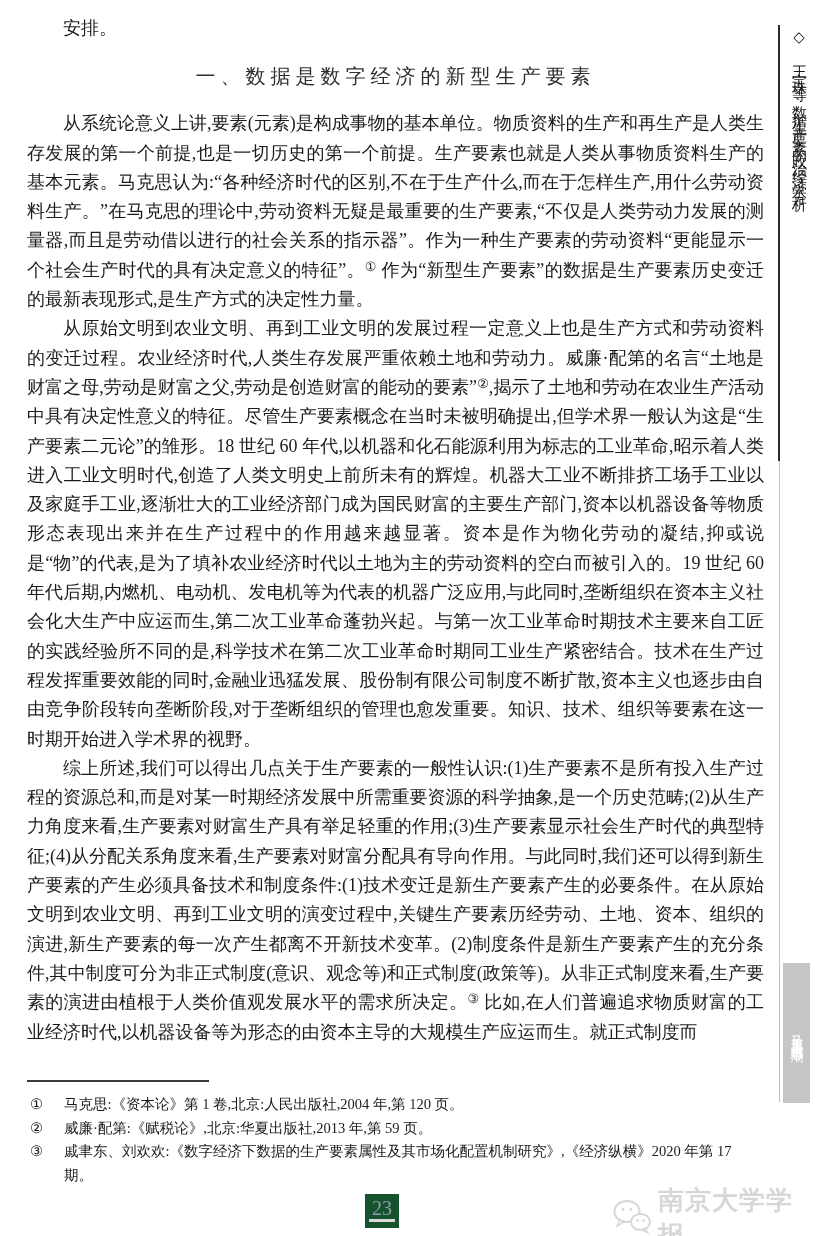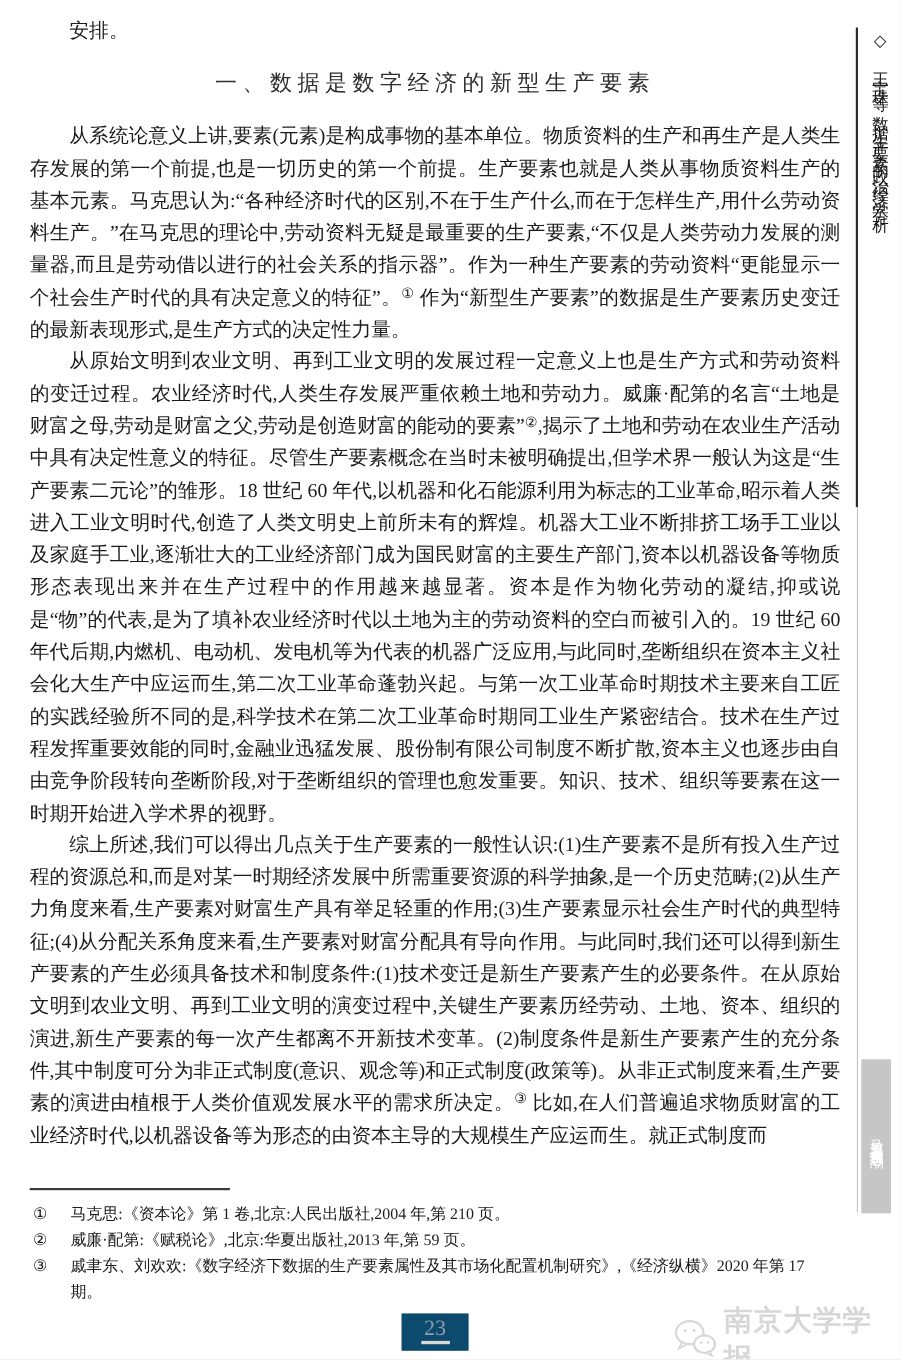--- a/index.html
+++ b/index.html
@@ -64,22 +64,22 @@
     background:#c6c6c6;
     display:flex; align-items:center; justify-content:center;
   }
   .section-tag span {
     writing-mode:vertical-rl;
     color:#ffffff; font-size:12.5px; letter-spacing:1.5px;
     font-family:"Liberation Sans","DejaVu Sans",sans-serif;
   }
 
   .page-number {
-    position:absolute; left:365px; top:1194px; width:61px; height:34px;
-    background:#0c4a6e; text-align:center;
+    position:absolute; left:365px; top:1194px; width:34px; height:34px;
+    background:#14532d; text-align:center;
   }
   .page-number .num {
     display:inline-block;
     margin-top:3px;
     padding:0 3px;
     font-size:20px; line-height:22px;
     color:#8e9cab;
     border-bottom:3px solid #dadada;
   }
 
@@ -103,21 +103,21 @@
     <h2 class="section-title">一、数据是数字经济的新型生产要素</h2>
     <p>从系统论意义上讲,要素(元素)是构成事物的基本单位。物质资料的生产和再生产是人类生存发展的第一个前提,也是一切历史的第一个前提。生产要素也就是人类从事物质资料生产的基本元素。马克思认为:“各种经济时代的区别,不在于生产什么,而在于怎样生产,用什么劳动资料生产。”在马克思的理论中,劳动资料无疑是最重要的生产要素,“不仅是人类劳动力发展的测量器,而且是劳动借以进行的社会关系的指示器”。作为一种生产要素的劳动资料“更能显示一个社会生产时代的具有决定意义的特征”。<sup>①</sup> 作为“新型生产要素”的数据是生产要素历史变迁的最新表现形式,是生产方式的决定性力量。</p>
     <p>从原始文明到农业文明、再到工业文明的发展过程一定意义上也是生产方式和劳动资料的变迁过程。农业经济时代,人类生存发展严重依赖土地和劳动力。威廉·配第的名言“土地是财富之母,劳动是财富之父,劳动是创造财富的能动的要素”<sup>②</sup>,揭示了土地和劳动在农业生产活动中具有决定性意义的特征。尽管生产要素概念在当时未被明确提出,但学术界一般认为这是“生产要素二元论”的雏形。18 世纪 60 年代,以机器和化石能源利用为标志的工业革命,昭示着人类进入工业文明时代,创造了人类文明史上前所未有的辉煌。机器大工业不断排挤工场手工业以及家庭手工业,逐渐壮大的工业经济部门成为国民财富的主要生产部门,资本以机器设备等物质形态表现出来并在生产过程中的作用越来越显著。资本是作为物化劳动的凝结,抑或说是“物”的代表,是为了填补农业经济时代以土地为主的劳动资料的空白而被引入的。19 世纪 60 年代后期,内燃机、电动机、发电机等为代表的机器广泛应用,与此同时,垄断组织在资本主义社会化大生产中应运而生,第二次工业革命蓬勃兴起。与第一次工业革命时期技术主要来自工匠的实践经验所不同的是,科学技术在第二次工业革命时期同工业生产紧密结合。技术在生产过程发挥重要效能的同时,金融业迅猛发展、股份制有限公司制度不断扩散,资本主义也逐步由自由竞争阶段转向垄断阶段,对于垄断组织的管理也愈发重要。知识、技术、组织等要素在这一时期开始进入学术界的视野。</p>
     <p>综上所述,我们可以得出几点关于生产要素的一般性认识:(1)生产要素不是所有投入生产过程的资源总和,而是对某一时期经济发展中所需重要资源的科学抽象,是一个历史范畴;(2)从生产力角度来看,生产要素对财富生产具有举足轻重的作用;(3)生产要素显示社会生产时代的典型特征;(4)从分配关系角度来看,生产要素对财富分配具有导向作用。与此同时,我们还可以得到新生产要素的产生必须具备技术和制度条件:(1)技术变迁是新生产要素产生的必要条件。在从原始文明到农业文明、再到工业文明的演变过程中,关键生产要素历经劳动、土地、资本、组织的演进,新生产要素的每一次产生都离不开新技术变革。(2)制度条件是新生产要素产生的充分条件,其中制度可分为非正式制度(意识、观念等)和正式制度(政策等)。从非正式制度来看,生产要素的演进由植根于人类价值观发展水平的需求所决定。<sup>③</sup> 比如,在人们普遍追求物质财富的工业经济时代,以机器设备等为形态的由资本主导的大规模生产应运而生。就正式制度而</p>
   </div>
 
   <div class="footnotes">
     <div class="fn-divider"></div>
     <div class="fn-row">
       <span class="fn-marker">①</span>
-      <span class="fn-text">马克思:《资本论》第 1 卷,北京:人民出版社,2004 年,第 210 页。</span>
+      <span class="fn-text">马克思:《资本论》第 1 卷,北京:人民出版社,2004 年,第 120 页。</span>
     </div>
     <div class="fn-row">
       <span class="fn-marker">②</span>
       <span class="fn-text">威廉·配第:《赋税论》,北京:华夏出版社,2013 年,第 59 页。</span>
     </div>
     <div class="fn-row">
       <span class="fn-marker">③</span>
       <span class="fn-text">戚聿东、刘欢欢:《数字经济下数据的生产要素属性及其市场化配置机制研究》,《经济纵横》2020 年第 17 期。</span>
     </div>
   </div>

